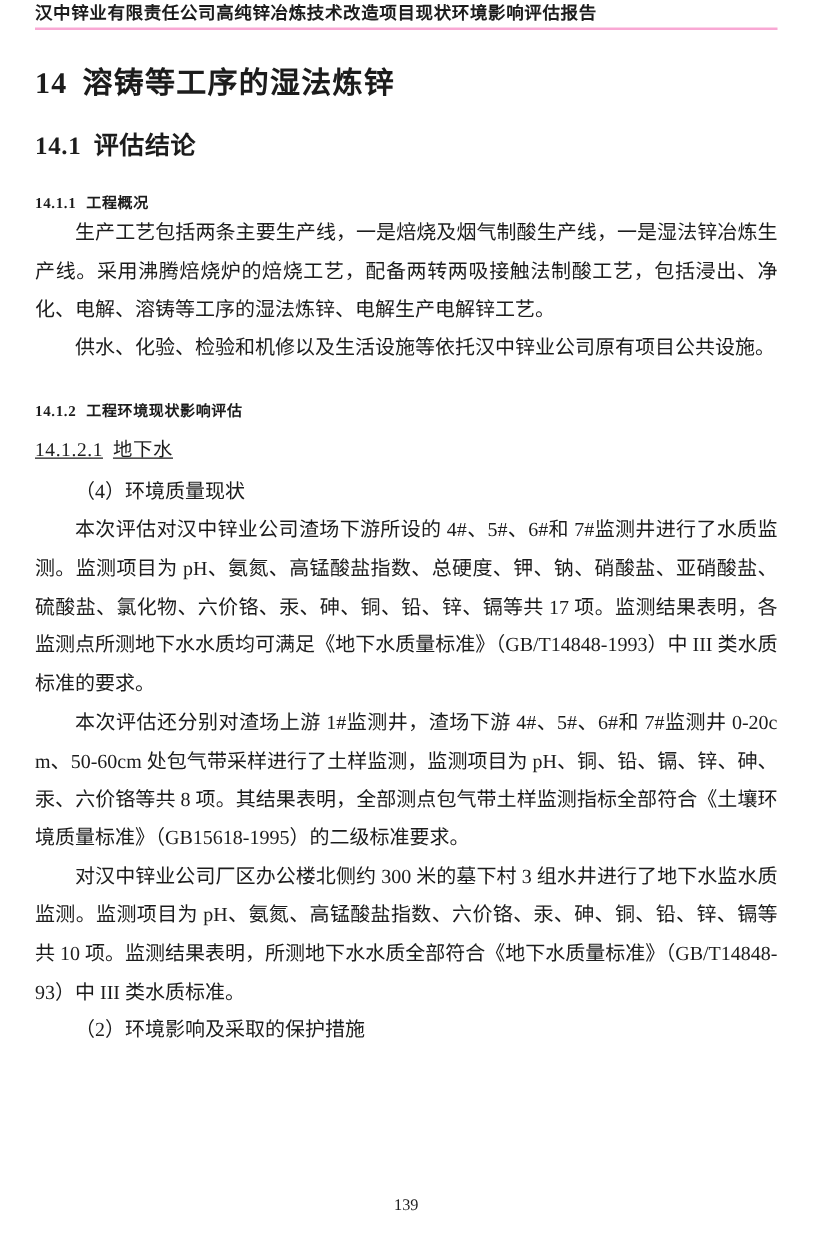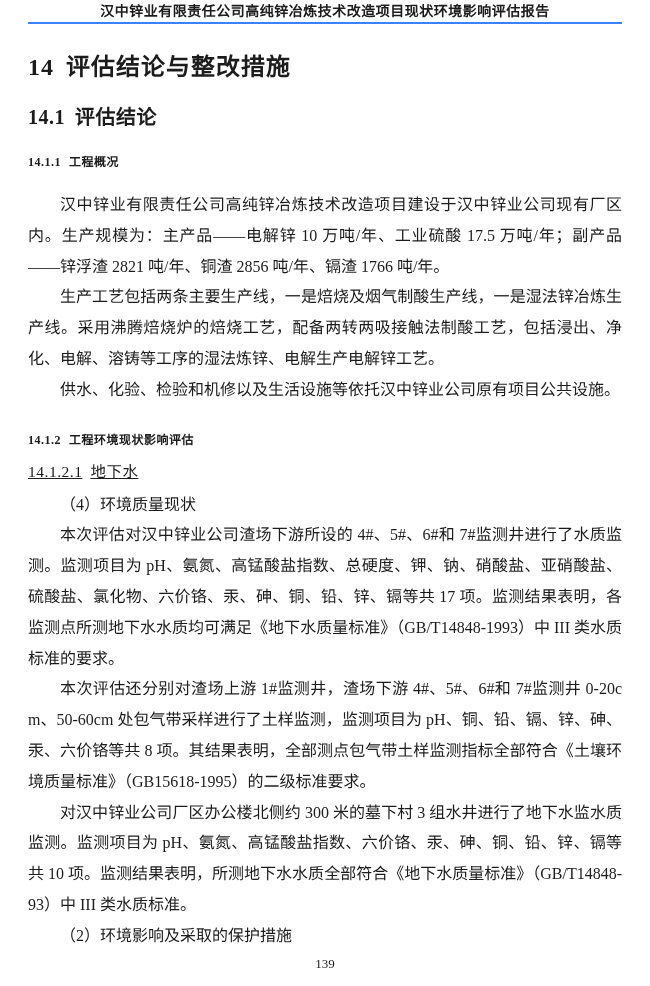--- a/index.html
+++ b/index.html
@@ -16,27 +16,26 @@
     font-family: "Liberation Serif", "DejaVu Serif", serif;
     overflow: hidden;
     box-sizing: border-box;
   }
   
   .page-header {
     position: absolute;
     top: 0;
     left: 28px;
     right: 28px;
-    text-align: center;
     font-size: 14px;
     font-weight: bold;
     line-height: 18px;
     padding-top: 3px;
     padding-bottom: 1px;
-    border-bottom: 2px solid #3b82f6;
+    border-bottom: 2px solid #f9a8d4;
     letter-spacing: 0.5px;
   }
   
   .content {
     position: absolute;
     top: 22px;
     left: 28px;
     right: 28px;
   }
   .chapter-heading {
@@ -100,32 +99,31 @@
 
 <div class="page">
 
   <div class="page-header">
     <span>汉中锌业有限责任公司高纯锌冶炼技术改造项目现状环境影响评估报告</span>
   </div>
 
   <div class="content">
 
     <h1 class="chapter-heading">
-      <span class="num">14</span><span>评估结论与整改措施</span>
+      <span class="num">14</span><span>溶铸等工序的湿法炼锌</span>
     </h1>
 
     <h2 class="section-heading">
       <span class="num">14.1</span><span>评估结论</span>
     </h2>
 
     <h3 class="subsection-heading">
       <span class="num">14.1.1</span><span>工程概况</span>
     </h3>
 
-    <p class="body first">汉中锌业有限责任公司高纯锌冶炼技术改造项目建设于汉中锌业公司现有厂区内。生产规模为：主产品——电解锌 10 万吨/年、工业硫酸 17.5 万吨/年；副产品——锌浮渣 2821 吨/年、铜渣 2856 吨/年、镉渣 1766 吨/年。</p>
     <p class="body">生产工艺包括两条主要生产线，一是焙烧及烟气制酸生产线，一是湿法锌冶炼生产线。采用沸腾焙烧炉的焙烧工艺，配备两转两吸接触法制酸工艺，包括浸出、净化、电解、溶铸等工序的湿法炼锌、电解生产电解锌工艺。</p>
     <p class="body">供水、化验、检验和机修以及生活设施等依托汉中锌业公司原有项目公共设施。</p>
 
     <h3 class="subsection-heading tight">
       <span class="num">14.1.2</span><span>工程环境现状影响评估</span>
     </h3>
 
     <h4 class="subsubsection-heading">
       <span class="num">14.1.2.1</span><span>地下水</span>
     </h4>

